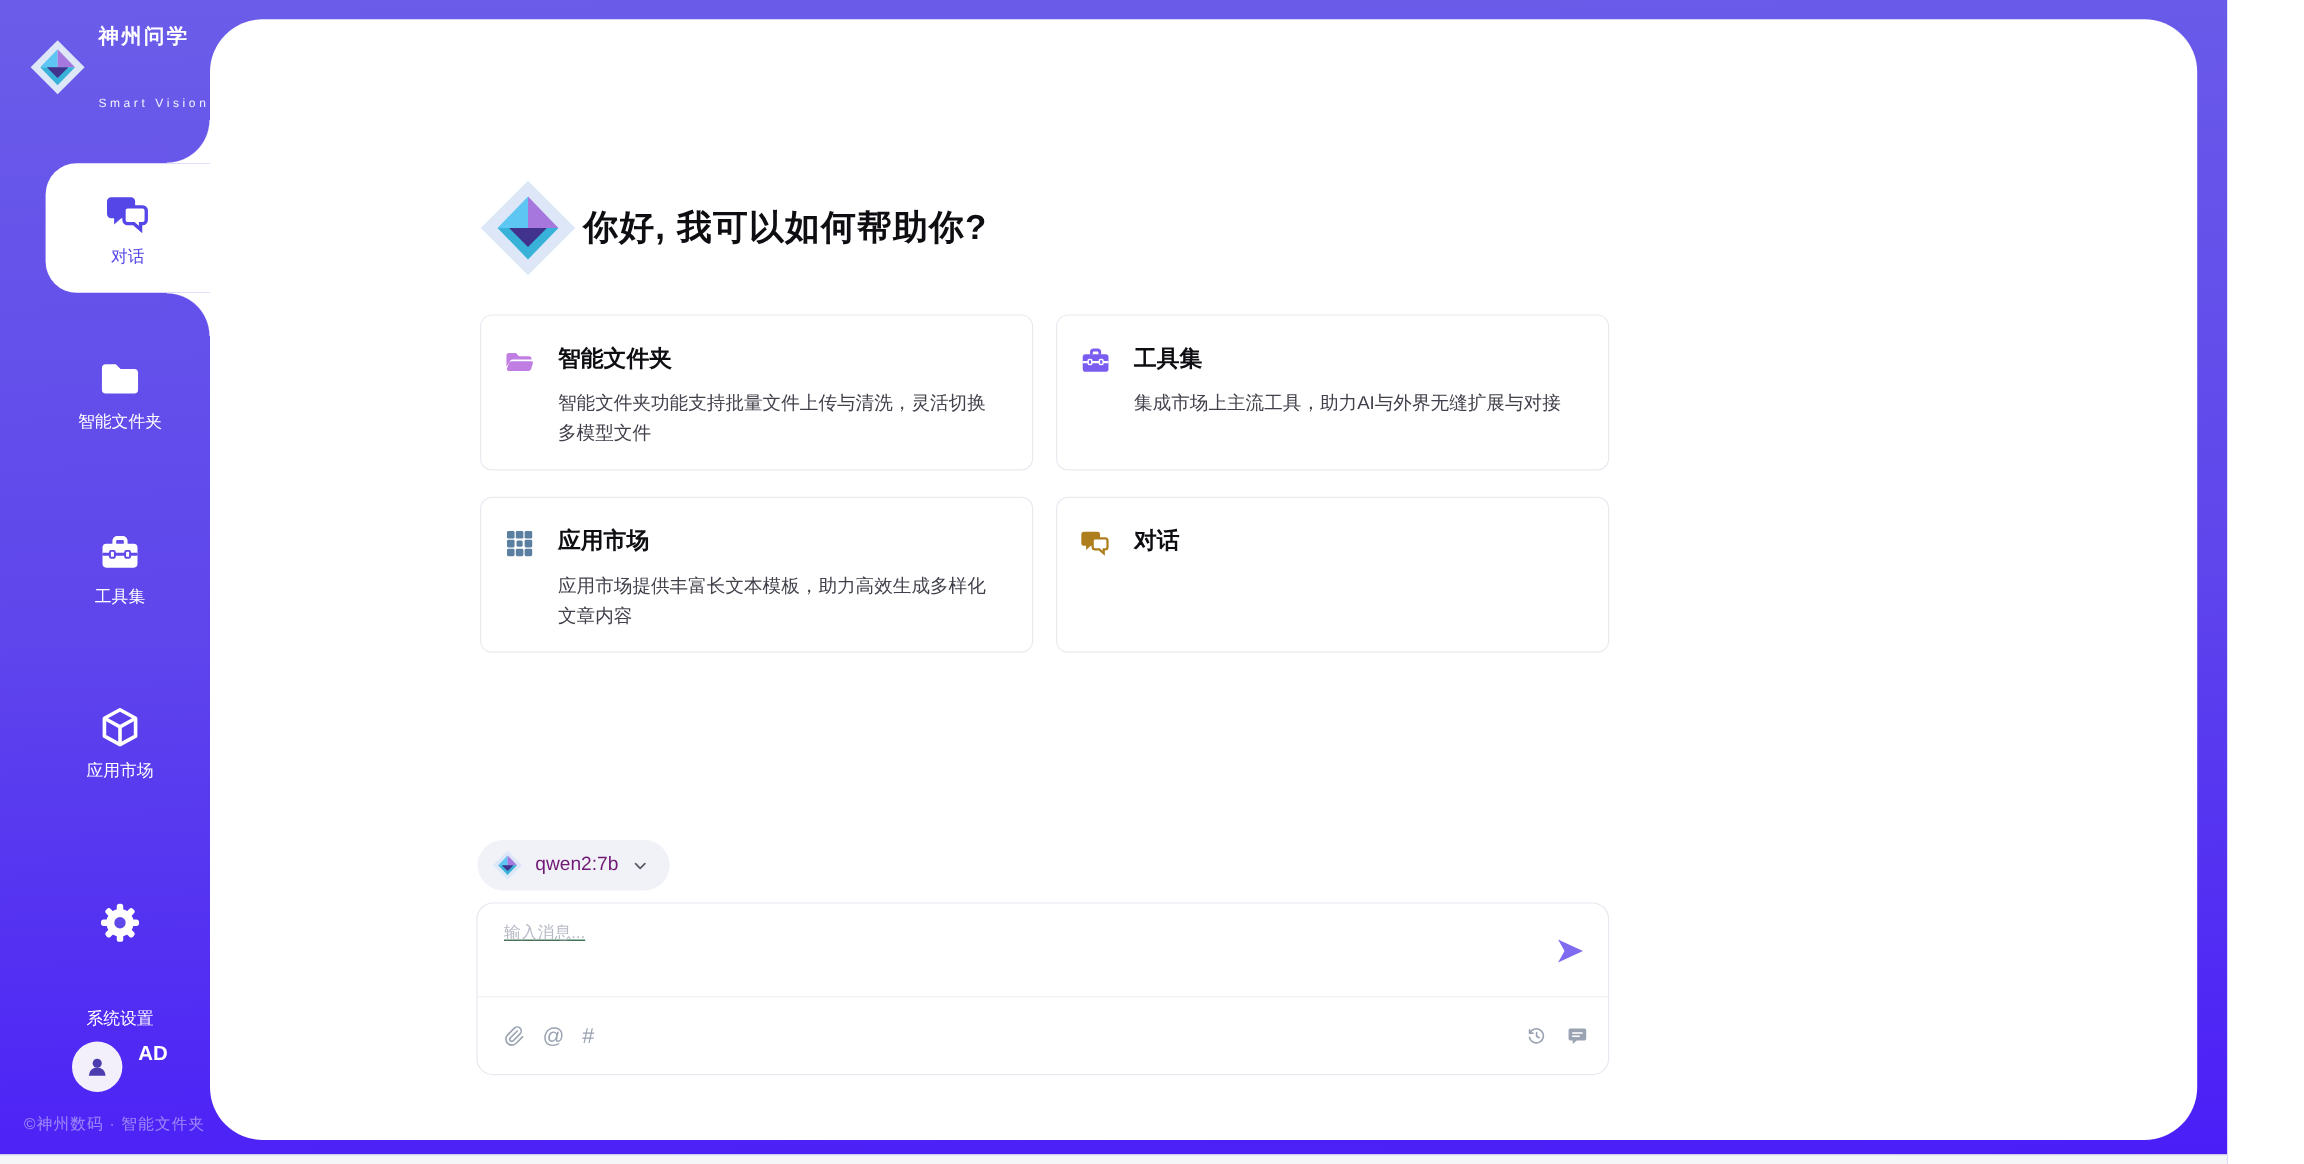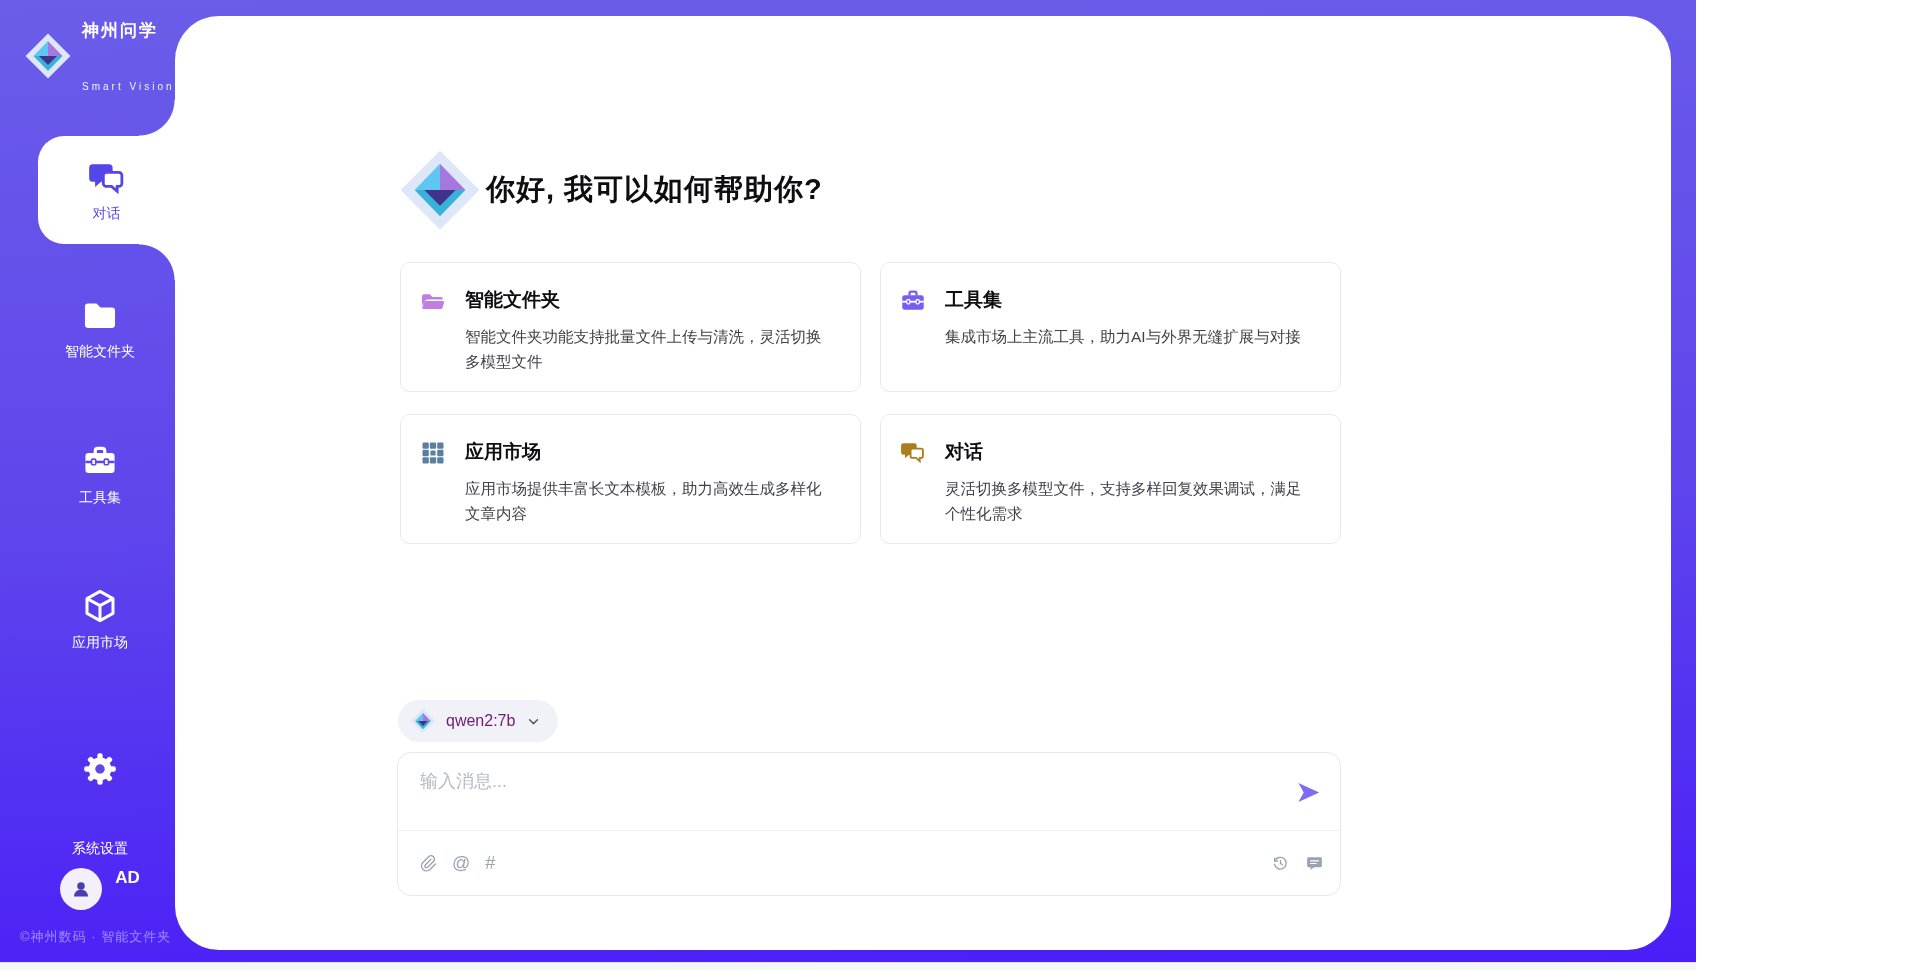--- a/index.html
+++ b/index.html
@@ -1,17 +1,17 @@
 <!DOCTYPE html>
 <html><head>
 <meta charset="utf-8">
 <style>
   html,body{margin:0;padding:0;}
   body{width:1920px;height:970px;overflow:hidden;font-family:"Liberation Sans","DejaVu Sans",sans-serif;}
-  .app{position:relative;width:1696px;height:970px;
+  .app{position:relative;width:1856px;height:970px;
        background:linear-gradient(178deg,#6b5de9 0%,#5e45ec 52%,#4a1df8 100%);}
 
   
   .main-panel{position:absolute;left:175px;top:16px;right:25px;bottom:20px;
               background:#ffffff;border-radius:44px;}
 
   
   .bottom-strip{position:absolute;left:0;right:0;bottom:0;height:7px;background:#f5f6f8;border-top:1px solid #e3e4ea;}
 
   
@@ -59,21 +59,21 @@
 
   .model-pill{position:absolute;left:398px;top:700px;height:42px;background:#f1f2f8;border-radius:21px;
               display:flex;align-items:center;gap:10px;padding:0 16px 0 12px;cursor:pointer;}
   .model-pill svg.gem{width:26px;height:26px;}
   .model-name{font-size:16px;color:#701a75;}
   .model-pill .chev{width:17px;height:17px;color:#555a66;}
 
   .composer{position:absolute;left:397px;top:752px;width:944px;height:144px;box-sizing:border-box;
             background:#fff;border:1.5px solid #e7e8f0;border-radius:14px;}
   .composer textarea{position:absolute;left:20px;top:14px;width:850px;height:56px;border:none;outline:none;
-            resize:none;font-family:inherit;font-size:18px;color:#1d4ed8;background:transparent;}
+            resize:none;font-family:inherit;font-size:14px;color:#14532d;background:transparent;text-decoration:underline;}
   .composer textarea::placeholder{color:#b6bac6;}
   .send-btn{position:absolute;top:26px;right:18px;width:27px;height:27px;color:#7e6bf0;cursor:pointer;}
   .composer-divider{position:absolute;left:0;right:0;top:77px;height:1px;background:#eef0f3;}
   .composer-toolbar{position:absolute;left:20px;right:16px;top:78px;height:64px;display:flex;align-items:center;}
   .tool{color:#9aa3b2;cursor:pointer;display:flex;align-items:center;justify-content:center;}
   .tool + .tool{margin-left:15px;}
   .tool svg{width:19px;height:19px;}
   .glyph-tool{font-size:18px;line-height:1;font-weight:500;}
   .toolbar-spacer{flex:1;}
   .hidden-defs{position:absolute;width:0;height:0;overflow:hidden;}
@@ -259,21 +259,20 @@
         <div class="card-title">应用市场</div>
         <div class="card-desc">应用市场提供丰富长文本模板，助力高效生成多样化文章内容</div>
       </div>
     </div>
     <div class="card">
       <svg class="card-ic c-chat">
           <use href="#ic-chat"></use>
         </svg>
       <div class="card-body">
         <div class="card-title">对话</div>
-        <div class="card-desc">灵活切换多模型文件，支持多样回复效果调试，满足个性化需求</div>
       </div>
     </div>
   </div>
 
   <div class="model-pill">
     <svg class="gem">
         <use href="#gem"></use>
       </svg>
     <span class="model-name">qwen2:7b</span>
     <svg class="chev">

